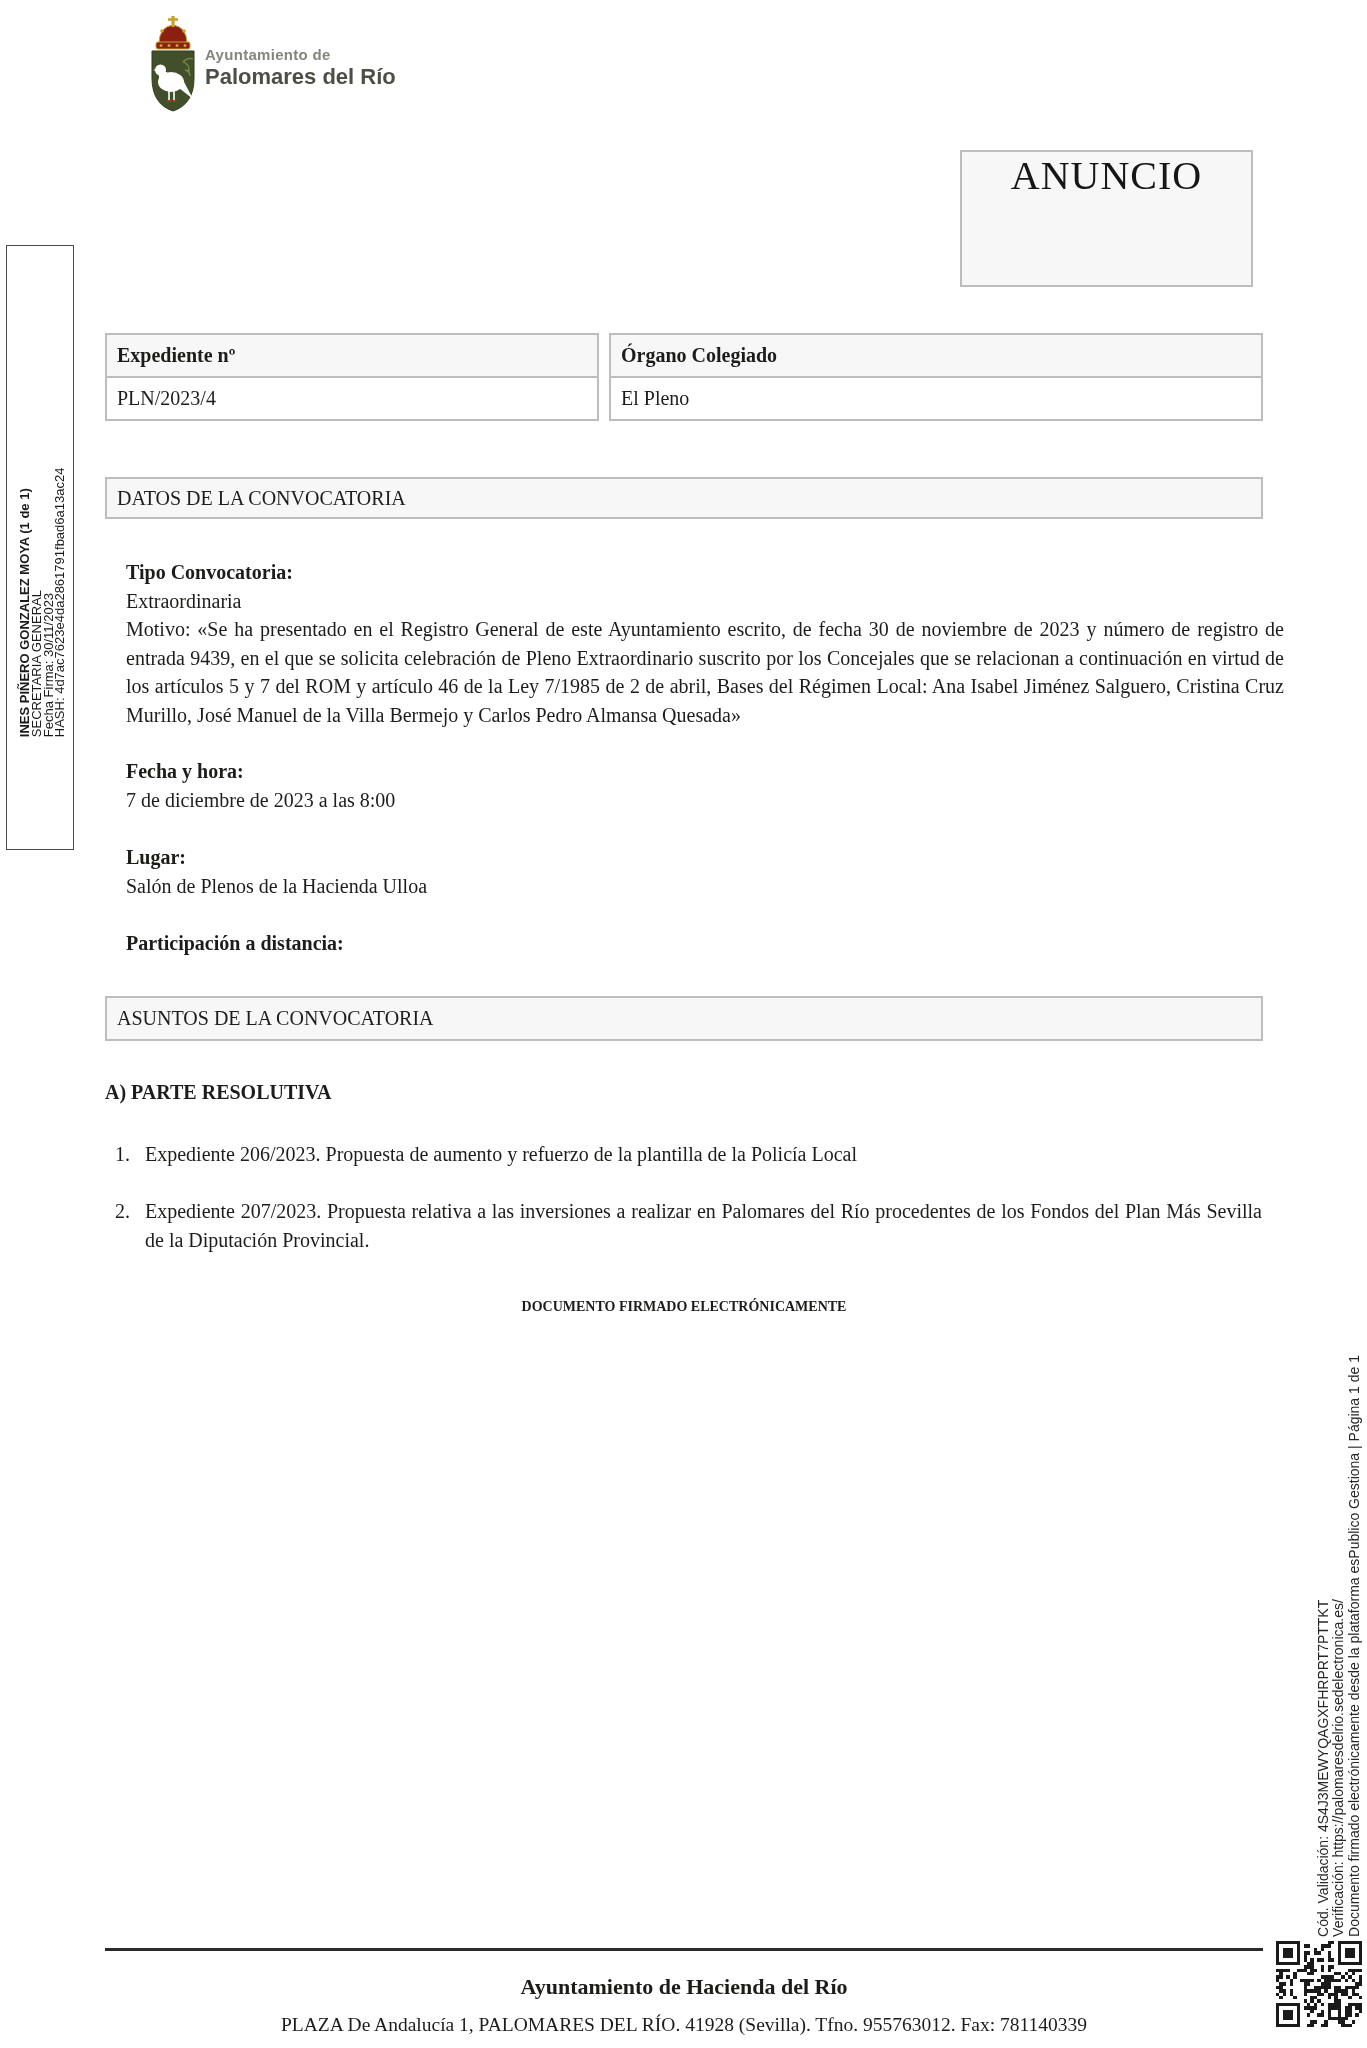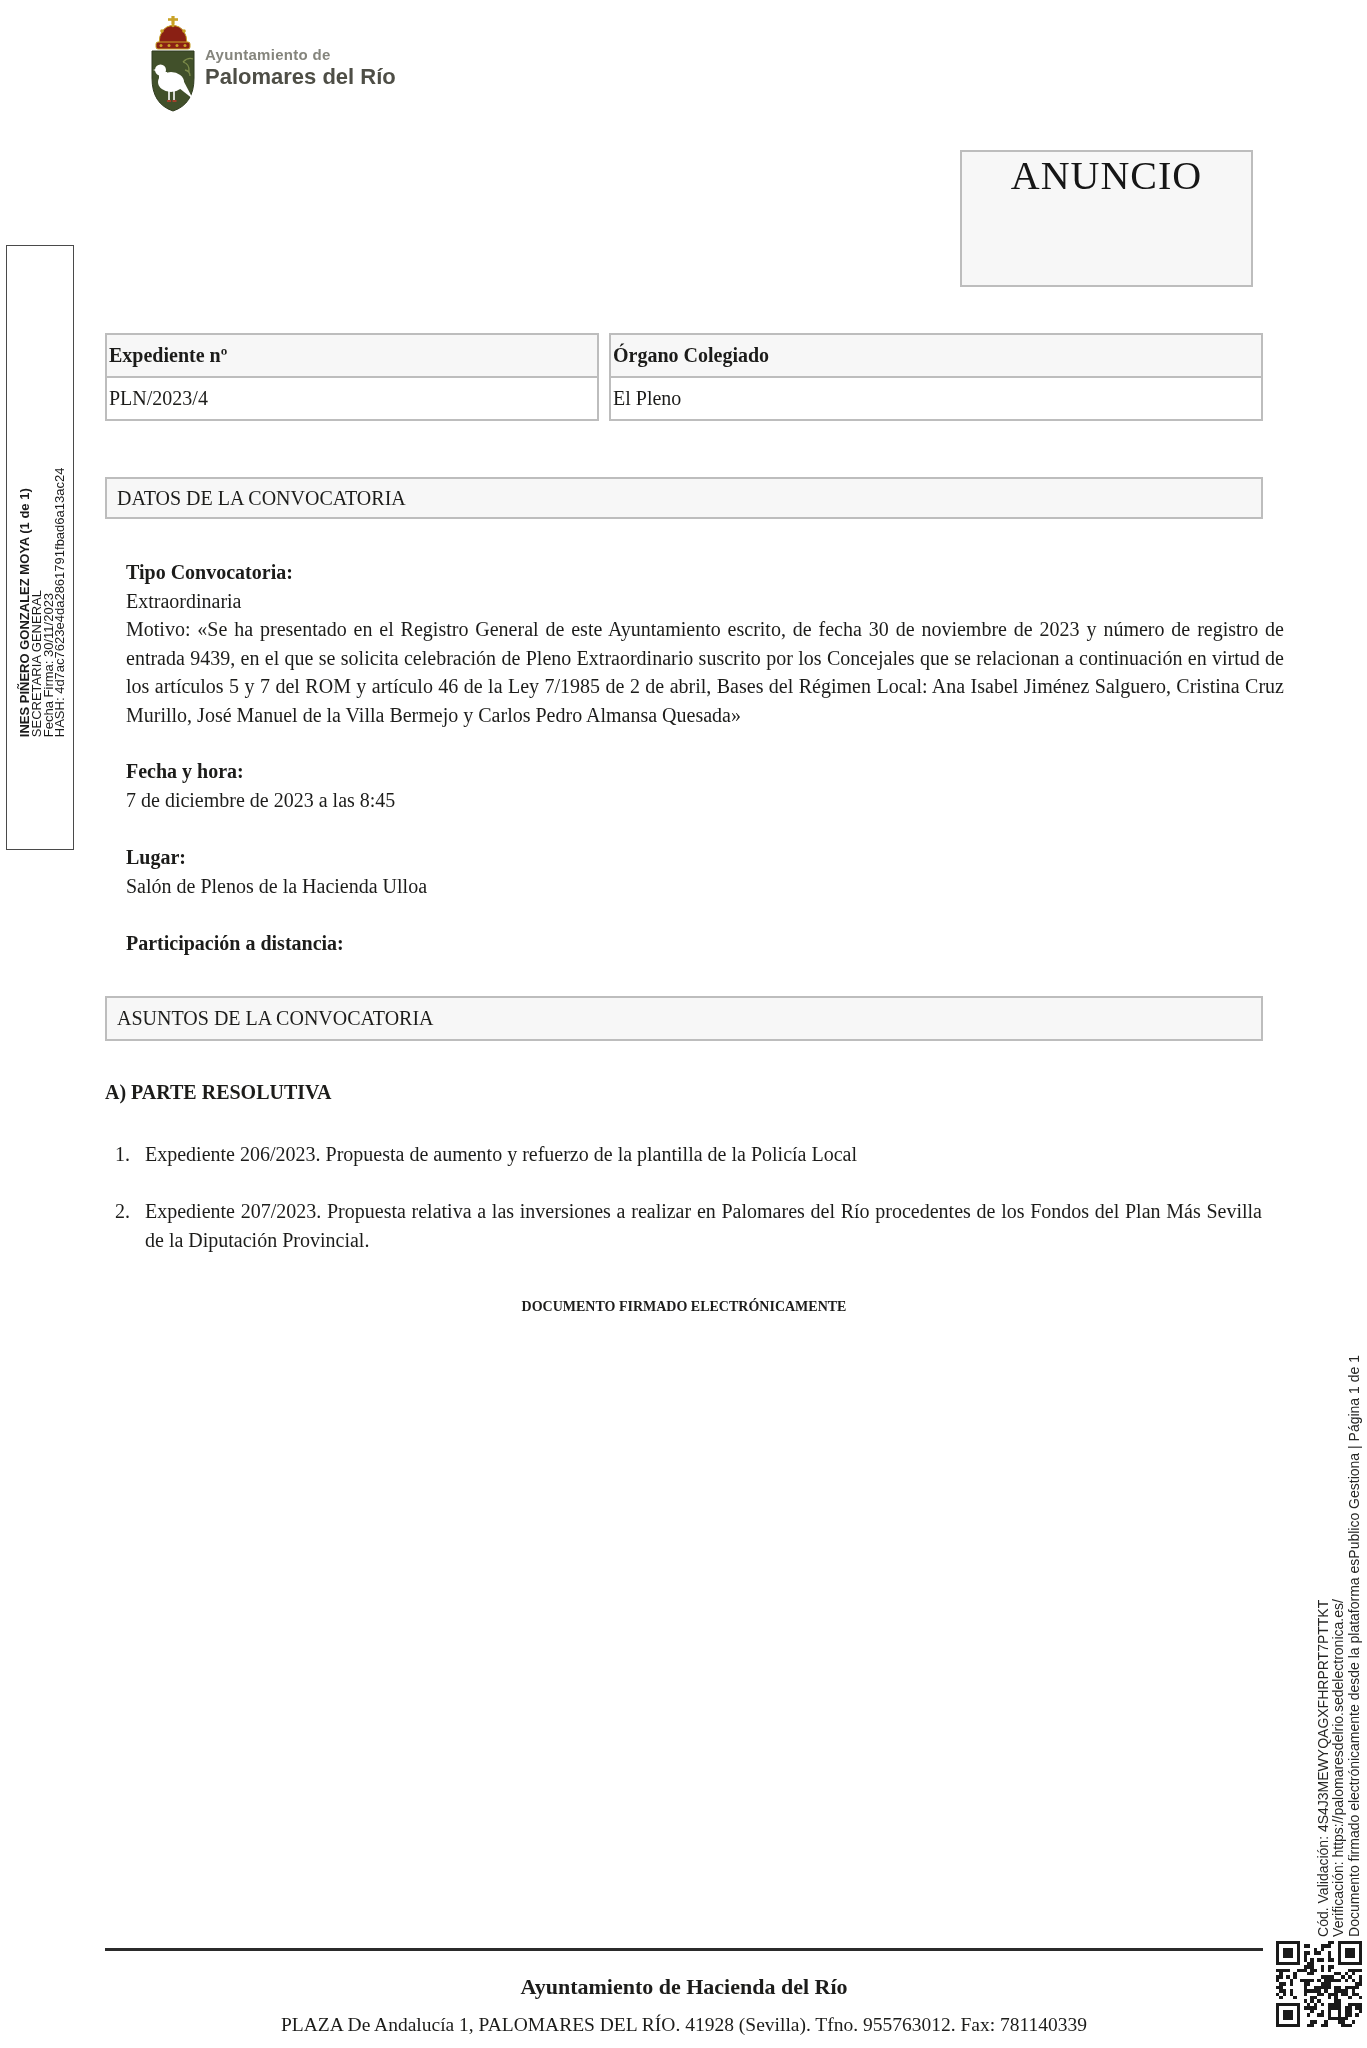--- a/index.html
+++ b/index.html
@@ -22,21 +22,21 @@
   
   .anuncio{position:absolute;left:960px;top:150px;width:293px;height:137px;
            background:var(--box-bg);border:2px solid var(--box-border);
            display:flex;justify-content:center;
            font-size:40px;letter-spacing:1px;color:#161616;}
 
   
   .case-table{position:absolute;left:105px;top:333px;width:1158px;
               display:grid;grid-template-columns:494px 654px;column-gap:10px;row-gap:0;}
   .case-cell{border:2px solid var(--box-border);height:45px;display:flex;align-items:center;
-             padding-left:2px;font-size:20px;background:#fff;}
+             padding-left:10px;font-size:20px;background:#fff;}
   .case-cell.hdr{background:var(--box-bg);font-weight:bold;height:45px;}
   .case-cell.val{margin-top:-2px;height:45px;}
 
   
   .section-box{position:absolute;left:105px;width:1158px;height:42px;
                background:var(--box-bg);border:2px solid var(--box-border);
                display:flex;align-items:center;padding-left:10px;
                font-size:20px;font-weight:normal;margin-top:8px;}
   .box-datos{top:469px;}
   .box-asuntos{top:988px;height:45px;}
@@ -136,21 +136,21 @@
   </div>
 
   <div class="tblock blk-tipo">
     <div class="lbl">Tipo Convocatoria:</div>
     <div>Extraordinaria</div>
     <div class="just">Motivo: «Se ha presentado en el Registro General de este Ayuntamiento escrito, de fecha 30 de noviembre de 2023 y número de registro de entrada 9439, en el que se solicita celebración de Pleno Extraordinario suscrito por los Concejales que se relacionan a continuación en virtud de los artículos 5 y 7 del ROM y artículo 46 de la Ley 7/1985 de 2 de abril, Bases del Régimen Local: Ana Isabel Jiménez Salguero, Cristina Cruz Murillo, José Manuel de la Villa Bermejo y Carlos Pedro Almansa Quesada»</div>
   </div>
 
   <div class="tblock blk-fecha">
     <div class="lbl">Fecha y hora:</div>
-    <div>7 de diciembre de 2023 a las 8:45</div>
+    <div>7 de diciembre de 2023 a las 8:00</div>
   </div>
 
   <div class="tblock blk-lugar">
     <div class="lbl">Lugar:</div>
     <div>Salón de Plenos de la Hacienda Ulloa</div>
   </div>
 
   <div class="tblock blk-part">
     <div class="lbl">Participación a distancia:</div>
   </div>

